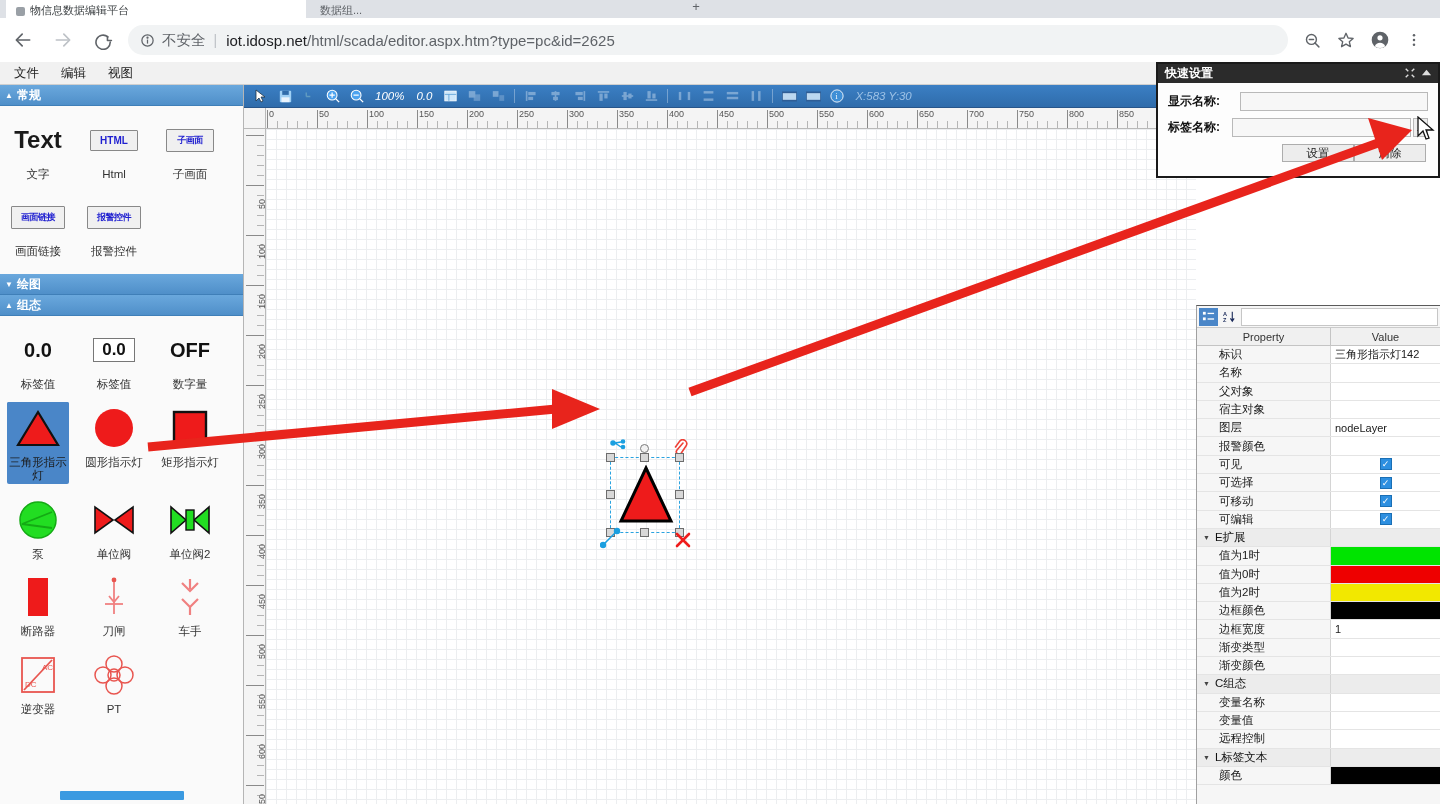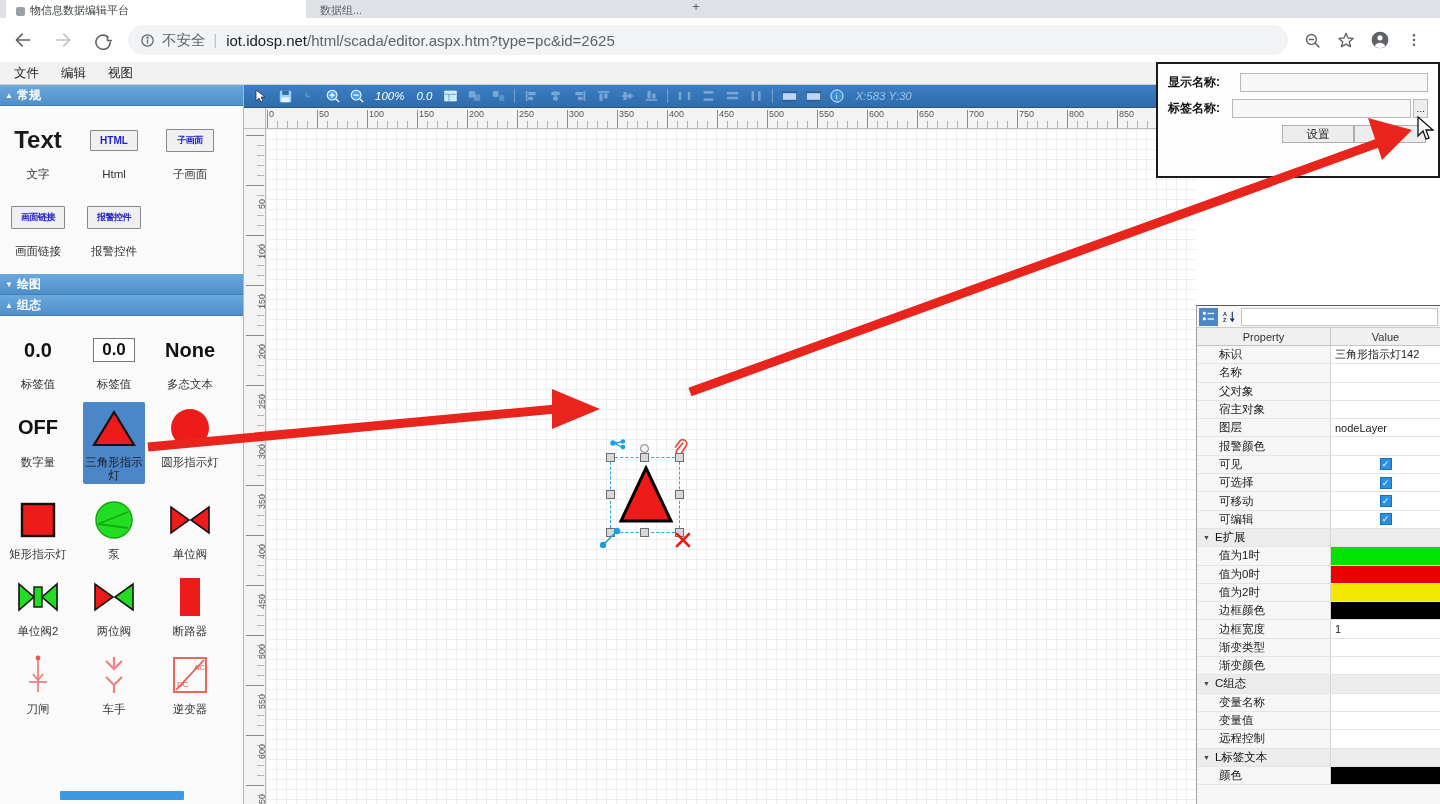--- a/index.html
+++ b/index.html
@@ -403,26 +403,20 @@
           <span class="big-num">0.0</span>
           </div>
         <div class="pal-label">标签值</div>
       </div>
       <div class="pal-item">
         <div class="pal-icon">
           <span class="val-box">0.0</span>
           </div>
         <div class="pal-label">标签值</div>
       </div>
-      <div class="pal-item">
-        <div class="pal-icon">
-          <span class="big-num">None</span>
-          </div>
-        <div class="pal-label">多态文本</div>
-      </div>
 
       <div class="pal-item">
         <div class="pal-icon">
           <span class="big-num">OFF</span>
           </div>
         <div class="pal-label">数字量</div>
       </div>
       <div class="pal-item selected">
         <div class="pal-icon">
           <svg width="46" height="40" viewBox="0 0 46 40">
@@ -471,29 +465,20 @@
         <div class="pal-icon">
           <svg width="44" height="32" viewBox="0 0 44 32">
             <polygon points="3,3 3,29 18,16" fill="#22dd22" stroke="#111" stroke-width="1.6"></polygon>
             <polygon points="41,3 41,29 26,16" fill="#22dd22" stroke="#111" stroke-width="1.6"></polygon>
             <rect x="18" y="6" width="8" height="20" fill="#22dd22" stroke="#111" stroke-width="1.4"></rect>
             </svg>
         </div>
         <div class="pal-label">单位阀2</div>
       </div>
 
-      <div class="pal-item">
-        <div class="pal-icon">
-          <svg width="44" height="32" viewBox="0 0 44 32">
-            <polygon points="3,3 3,29 21,16" fill="#ee1b1b" stroke="#111" stroke-width="1.6"></polygon>
-            <polygon points="41,3 41,29 23,16" fill="#22dd22" stroke="#111" stroke-width="1.6"></polygon>
-            </svg>
-        </div>
-        <div class="pal-label">两位阀</div>
-      </div>
       <div class="pal-item">
         <div class="pal-icon">
           <svg width="34" height="44" viewBox="0 0 34 44">
               <rect x="7" y="3" width="20" height="38" fill="#ee1b1b"></rect>
             </svg>
         </div>
         <div class="pal-label">断路器</div>
       </div>
       <div class="pal-item">
         <div class="pal-icon">
@@ -521,20 +506,32 @@
       <div class="pal-item">
         <div class="pal-icon">
           <svg width="44" height="42" viewBox="0 0 44 42">
             <rect x="6" y="4" width="32" height="34" fill="none" stroke="#e8554f" stroke-width="1.8"></rect>
             <line x1="8" y1="36" x2="36" y2="6" stroke="#e8554f" stroke-width="1.8"></line>
             <text x="26" y="16" font-size="8" fill="#e8554f" font-family="Liberation Sans">AC</text>
             <text x="9" y="33" font-size="8" fill="#e8554f" font-family="Liberation Sans">DC</text>
             </svg>
         </div>
         <div class="pal-label">逆变器</div>
+      </div>
+      <div class="pal-item">
+        <div class="pal-icon">
+          <svg width="44" height="44" viewBox="0 0 44 44" fill="none" stroke="#e8554f" stroke-width="1.5">
+            <circle cx="22" cy="11" r="8"></circle>
+              <circle cx="22" cy="33" r="8"></circle>
+            <circle cx="11" cy="22" r="8"></circle>
+              <circle cx="33" cy="22" r="8"></circle>
+            <circle cx="22" cy="22" r="6"></circle>
+            </svg>
+        </div>
+        <div class="pal-label">PT</div>
       </div>
 
       <div class="pal-item">
         <div class="pal-icon">
           
         </div>
       </div>
       <div class="pal-item">
         <div class="pal-icon">
           
@@ -950,20 +947,34 @@
       <polygon points="600,409 552,389 552,429" fill="#e8241c"></polygon>
     </g>
 
     <g>
       <line x1="690" y1="392" x2="1378" y2="143" stroke="#e8241c" stroke-width="9"></line>
       <polygon points="1412,130 1368,118 1382,160" fill="#e8241c"></polygon>
     </g>
   </svg>
 
   <div class="qs-dialog">
+    <div class="qs-title">
+      <span>快速设置</span>
+      <span class="spacer"></span>
+      <span class="qs-ctl">
+        <svg width="12" height="12" viewBox="0 0 14 14" stroke="#ddd" stroke-width="1.6" fill="none">
+          <path d="M2 2 L5 5 M2 12 L5 9 M12 2 L9 5 M12 12 L9 9"></path>
+          </svg>
+      </span>
+      <span class="qs-ctl">
+        <svg width="11" height="11" viewBox="0 0 12 12" fill="#ddd">
+            <polygon points="6,3 11,9 1,9"></polygon>
+          </svg>
+      </span>
+    </div>
     <div class="qs-body">
       <div class="qs-row">
         <span class="qs-lbl">显示名称:</span>
         <input class="qs-input" type="text" value="" style="">
       </div>
       <div class="qs-row">
         <span class="qs-lbl">标签名称:</span>
         <input class="qs-input" type="text" style="flex: 1 1 0%;" value="">
         <button style="width:16px;height:19px;border:1px solid #b9b9b9;background:#ededed;font-size:9px;padding:0;margin-left:2px">…</button>
       </div>

